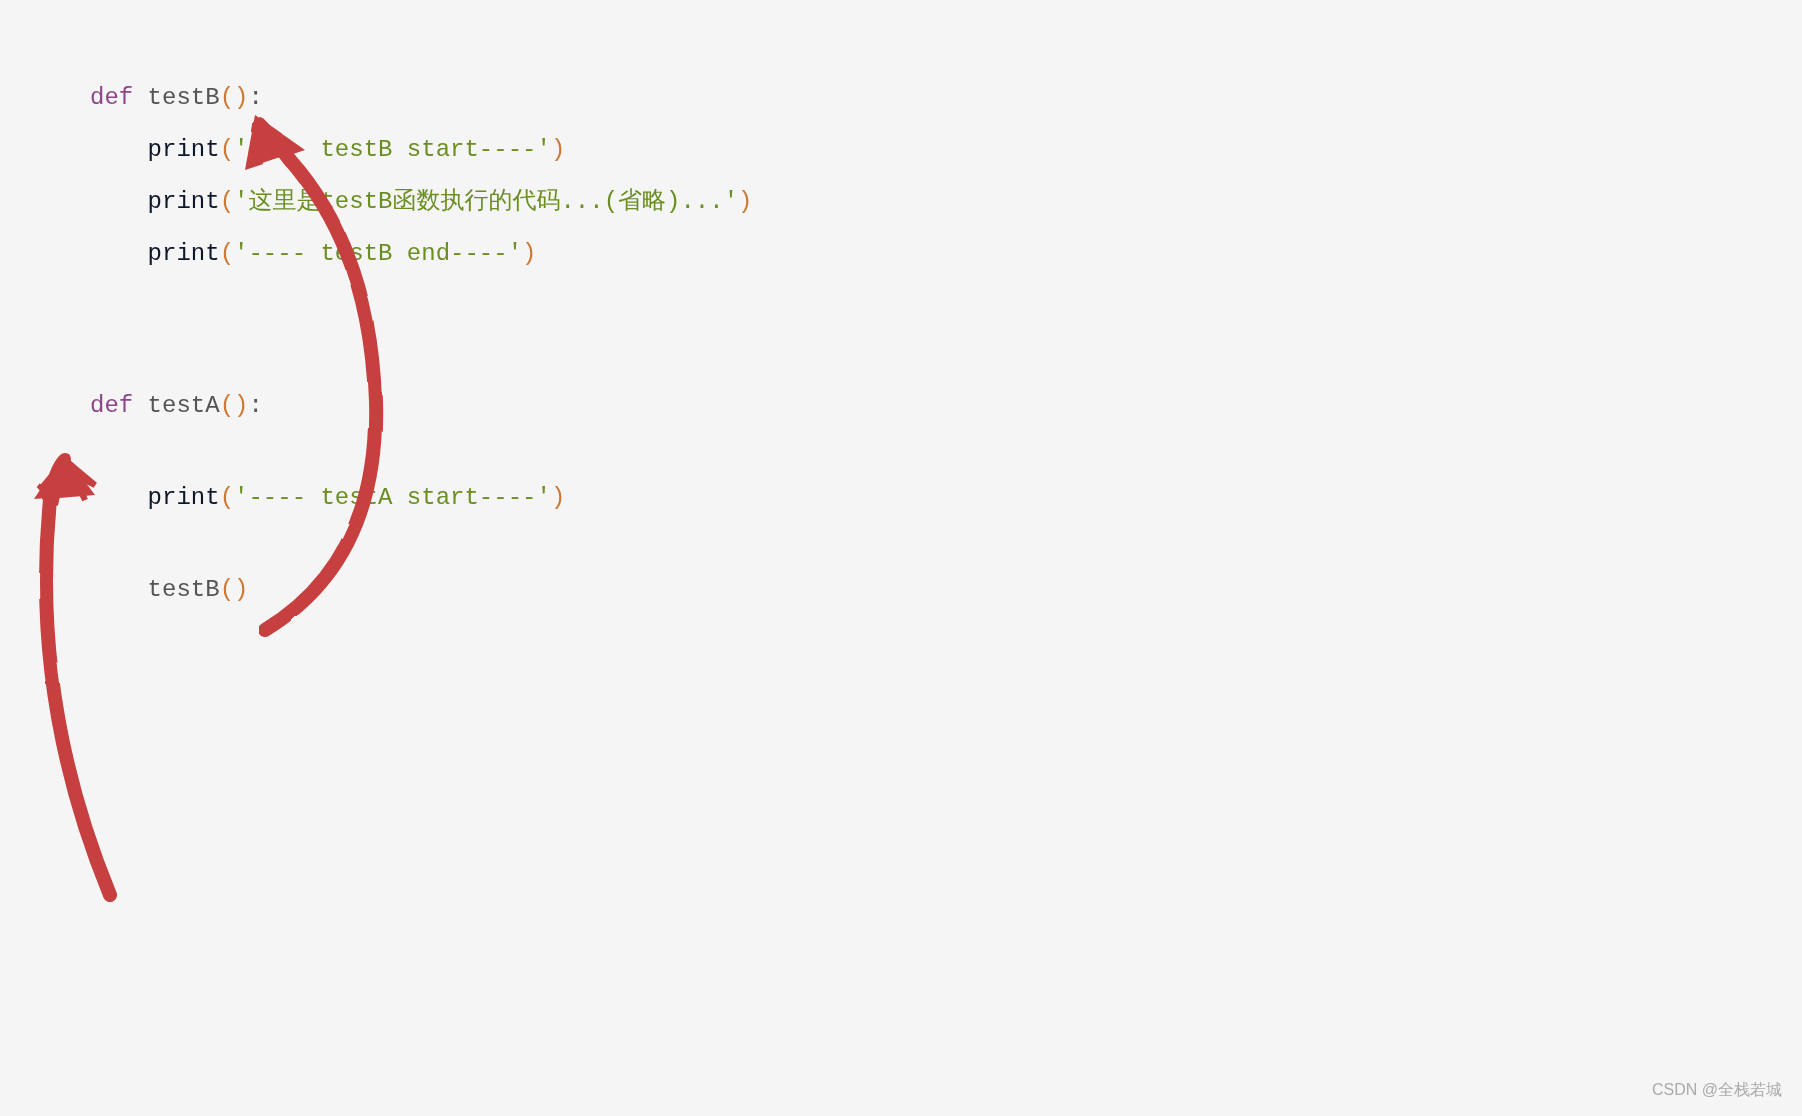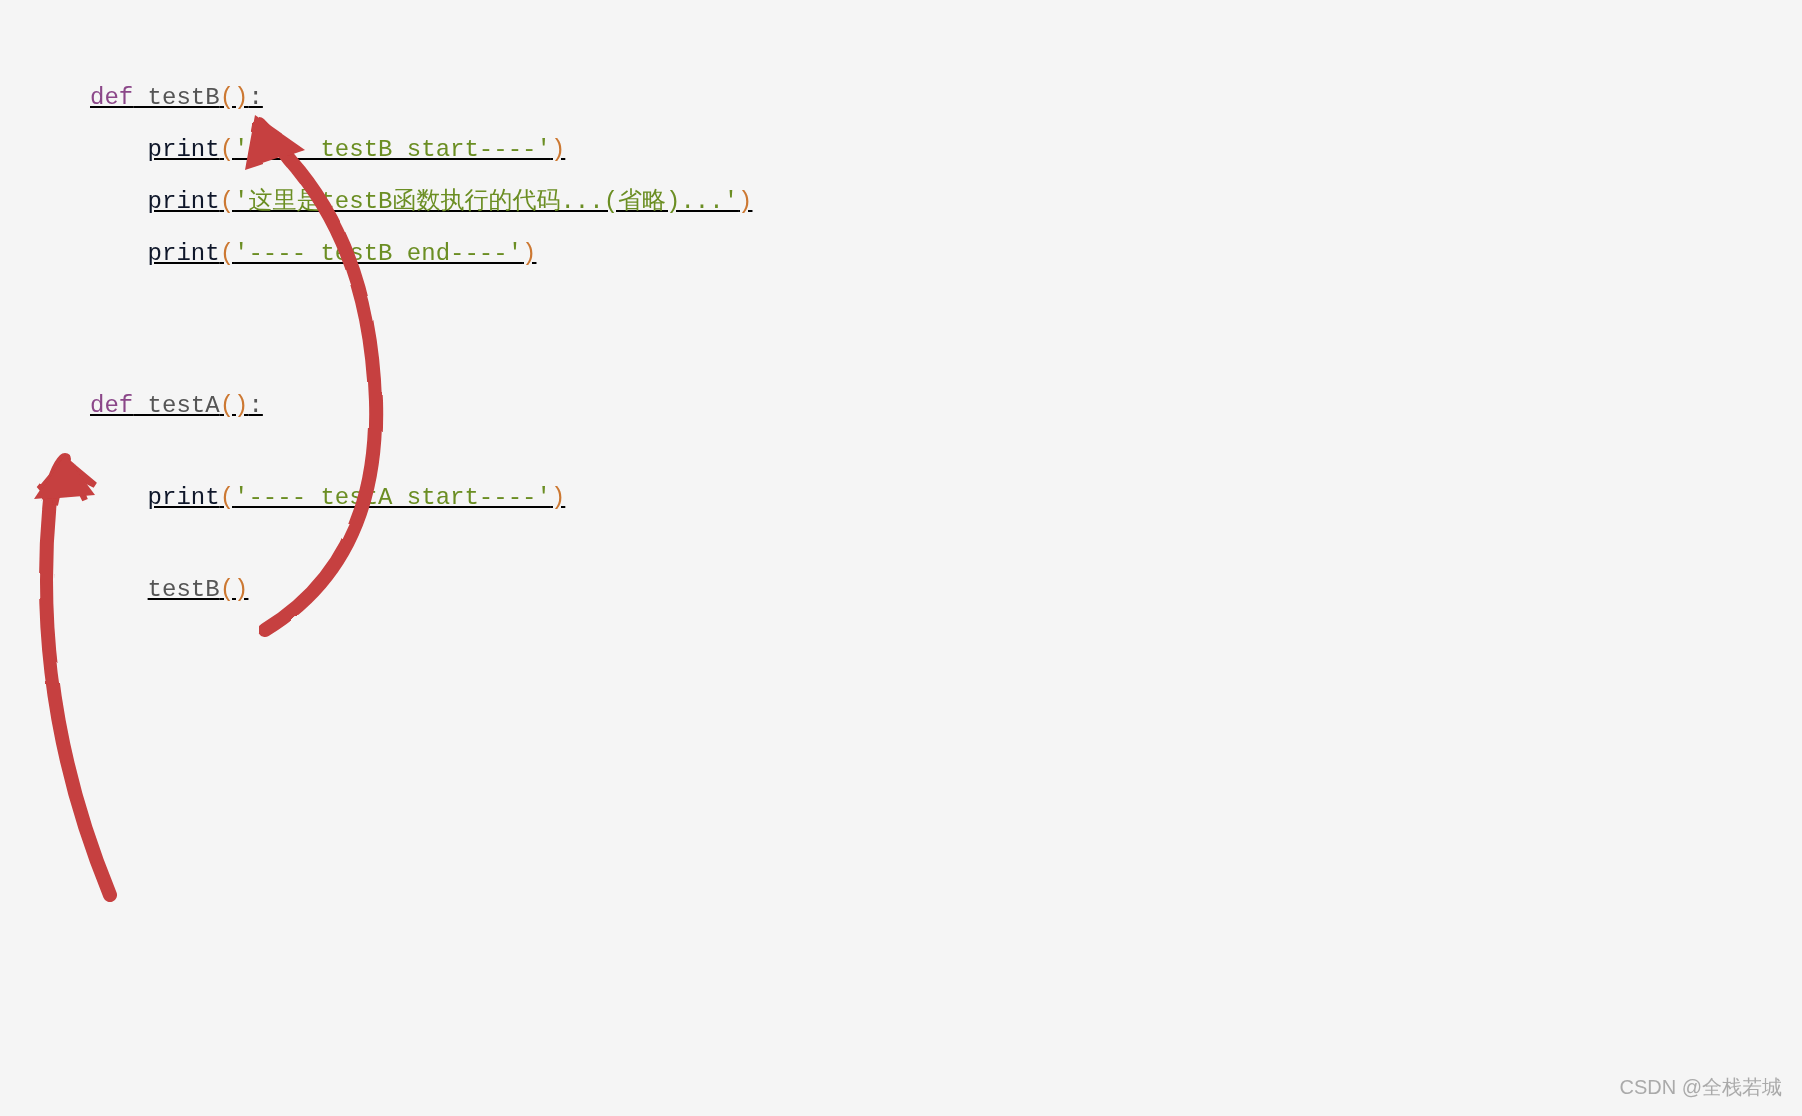--- a/index.html
+++ b/index.html
@@ -12,21 +12,20 @@
       font-family: 'Consolas', 'Monaco', 'Courier New', monospace;
       font-size: 24px;
       padding: 80px 90px 40px 90px;
       position: relative;
       width: 1802px;
       height: 1116px;
     }
     .code-container {
       position: relative;
       line-height: 1.5;
-      text-decoration: underline;
     }
     .code-line {
       white-space: pre;
       margin-bottom: 16px;
     }
     .keyword {
       color: #8B4789;
     }
     .function-name {
       color: #555555;
@@ -46,21 +45,21 @@
     .call-name {
       color: #555555;
     }
     .indent {
       display: inline-block;
     }
     .watermark {
       position: absolute;
       bottom: 15px;
       right: 20px;
-      font-size: 20px;
+      font-size: 16px;
       color: #aaaaaa;
       font-family: Arial, sans-serif;
     }
     .annotation-svg {
       position: absolute;
       top: 0;
       left: 0;
       pointer-events: none;
     }
     .blank-line {

